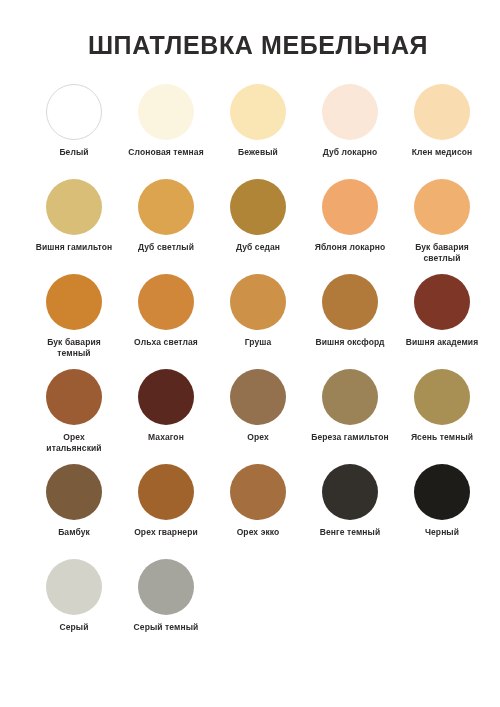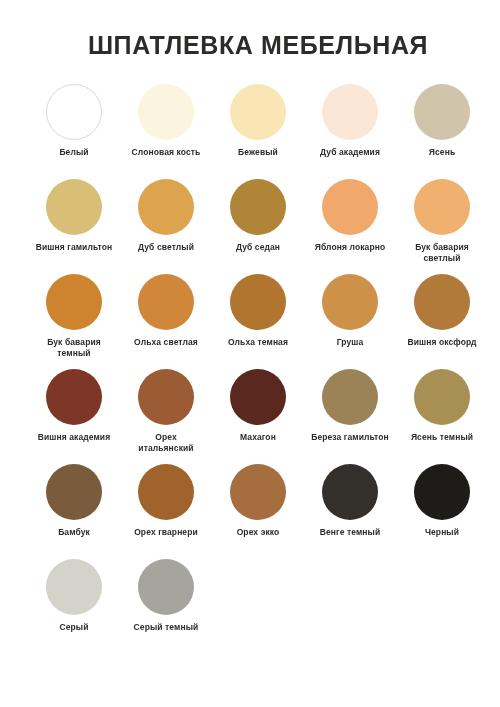--- a/index.html
+++ b/index.html
@@ -78,33 +78,33 @@
 
   <h1 class="page-title">ШПАТЛЕВКА МЕБЕЛЬНАЯ</h1>
 
   <div class="swatch-grid" id="swatch-grid">
       <div class="swatch-cell">
         <div class="swatch-dot outlined" style="background-color: rgb(255, 255, 255);"></div>
         <div class="swatch-label">Белый</div>
       </div>
       <div class="swatch-cell">
         <div class="swatch-dot" style="background-color: rgb(251, 245, 223);"></div>
-        <div class="swatch-label">Слоновая кость</div>
+        <div class="swatch-label">Слоновая темная</div>
       </div>
       <div class="swatch-cell">
         <div class="swatch-dot" style="background-color: rgb(250, 230, 180);"></div>
         <div class="swatch-label">Бежевый</div>
       </div>
       <div class="swatch-cell">
         <div class="swatch-dot" style="background-color: rgb(251, 231, 215);"></div>
-        <div class="swatch-label">Дуб академия</div>
+        <div class="swatch-label">Дуб локарно</div>
       </div>
       <div class="swatch-cell">
-        <div class="swatch-dot" style="background-color: rgb(208, 196, 171);"></div>
-        <div class="swatch-label">Ясень</div>
+        <div class="swatch-dot" style="background-color: rgb(249, 220, 176);"></div>
+        <div class="swatch-label">Клен медисон</div>
       </div>
       <div class="swatch-cell">
         <div class="swatch-dot" style="background-color: rgb(216, 190, 118);"></div>
         <div class="swatch-label">Вишня гамильтон</div>
       </div>
       <div class="swatch-cell">
         <div class="swatch-dot" style="background-color: rgb(220, 164, 78);"></div>
         <div class="swatch-label">Дуб светлый</div>
       </div>
       <div class="swatch-cell">
@@ -121,42 +121,42 @@
       </div>
       <div class="swatch-cell">
         <div class="swatch-dot" style="background-color: rgb(206, 132, 46);"></div>
         <div class="swatch-label">Бук бавария темный</div>
       </div>
       <div class="swatch-cell">
         <div class="swatch-dot" style="background-color: rgb(209, 135, 58);"></div>
         <div class="swatch-label">Ольха светлая</div>
       </div>
       <div class="swatch-cell">
-        <div class="swatch-dot" style="background-color: rgb(176, 118, 47);"></div>
-        <div class="swatch-label">Ольха темная</div>
-      </div>
-      <div class="swatch-cell">
         <div class="swatch-dot" style="background-color: rgb(206, 145, 72);"></div>
         <div class="swatch-label">Груша</div>
       </div>
       <div class="swatch-cell">
         <div class="swatch-dot" style="background-color: rgb(178, 122, 58);"></div>
         <div class="swatch-label">Вишня оксфорд</div>
       </div>
       <div class="swatch-cell">
         <div class="swatch-dot" style="background-color: rgb(126, 55, 38);"></div>
         <div class="swatch-label">Вишня академия</div>
       </div>
       <div class="swatch-cell">
         <div class="swatch-dot" style="background-color: rgb(155, 91, 51);"></div>
         <div class="swatch-label">Орех итальянский</div>
       </div>
       <div class="swatch-cell">
         <div class="swatch-dot" style="background-color: rgb(91, 40, 32);"></div>
         <div class="swatch-label">Махагон</div>
+      </div>
+      <div class="swatch-cell">
+        <div class="swatch-dot" style="background-color: rgb(148, 113, 78);"></div>
+        <div class="swatch-label">Орех</div>
       </div>
       <div class="swatch-cell">
         <div class="swatch-dot" style="background-color: rgb(156, 130, 87);"></div>
         <div class="swatch-label">Береза гамильтон</div>
       </div>
       <div class="swatch-cell">
         <div class="swatch-dot" style="background-color: rgb(168, 144, 85);"></div>
         <div class="swatch-label">Ясень темный</div>
       </div>
       <div class="swatch-cell">

